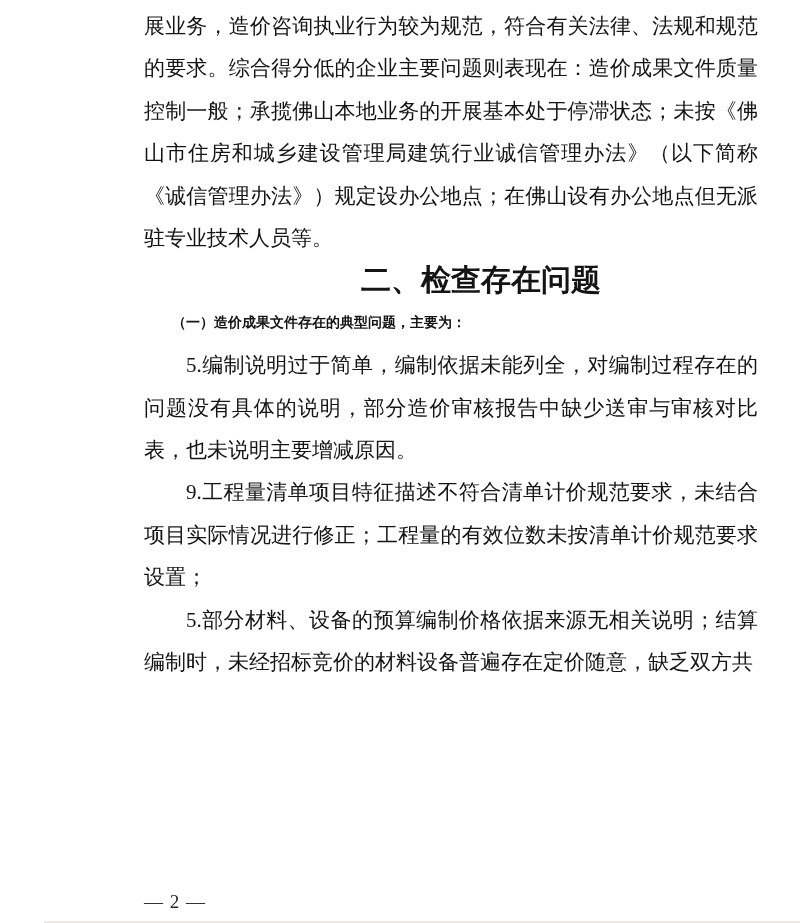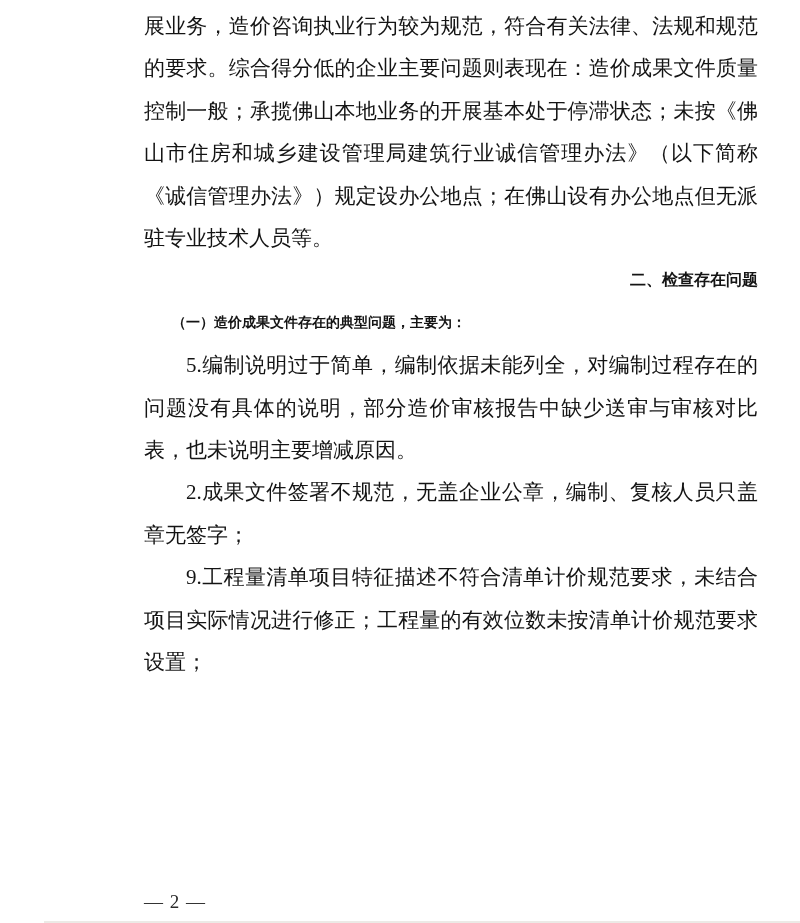--- a/index.html
+++ b/index.html
@@ -34,22 +34,22 @@
   .body-par {
     text-indent: 2em;
   }
   .continuation {
     text-indent: 0;
   }
   .h1 {
     font-family: "Liberation Sans", "DejaVu Sans", sans-serif;
     font-weight: 700;
     text-indent: 2em;
-    font-size: 16px;
-    text-align: right;
+    font-size: 30px;
+    text-align: center;
   }
   .h2 {
     font-weight: 700;
     text-indent: 2em;
     font-size: 14px;
     text-align: left;
   }
   .footer {
     position: absolute;
     left: 100px;
@@ -70,20 +70,20 @@
 </style>
 </head>
 <body>
 
 <div class="page">
   <div class="content">
     <p class="block continuation">展业务，造价咨询执业行为较为规范，符合有关法律、法规和规范的要求。综合得分低的企业主要问题则表现在：造价成果文件质量控制一般；承揽佛山本地业务的开展基本处于停滞状态；未按《佛山市住房和城乡建设管理局建筑行业诚信管理办法》（以下简称《诚信管理办法》）规定设办公地点；在佛山设有办公地点但无派驻专业技术人员等。</p>
     <p class="block h1">二、检查存在问题</p>
     <p class="block h2">（一）造价成果文件存在的典型问题，主要为：</p>
     <p class="block body-par">5.编制说明过于简单，编制依据未能列全，对编制过程存在的问题没有具体的说明，部分造价审核报告中缺少送审与审核对比表，也未说明主要增减原因。</p>
-    <p class="block body-par">2.成果文件签署不规范，无盖企业公章，编制、复核人员只盖章无签字；</p>
     <p class="block body-par">9.工程量清单项目特征描述不符合清单计价规范要求，未结合项目实际情况进行修正；工程量的有效位数未按清单计价规范要求设置；</p>
+    <p class="block body-par">5.部分材料、设备的预算编制价格依据来源无相关说明；结算编制时，未经招标竞价的材料设备普遍存在定价随意，缺乏双方共</p>
   </div>
 
   <div class="footer">— 2 —</div>
 
   <div class="bottom-edge"></div>
 </div>
 
 </body></html>

